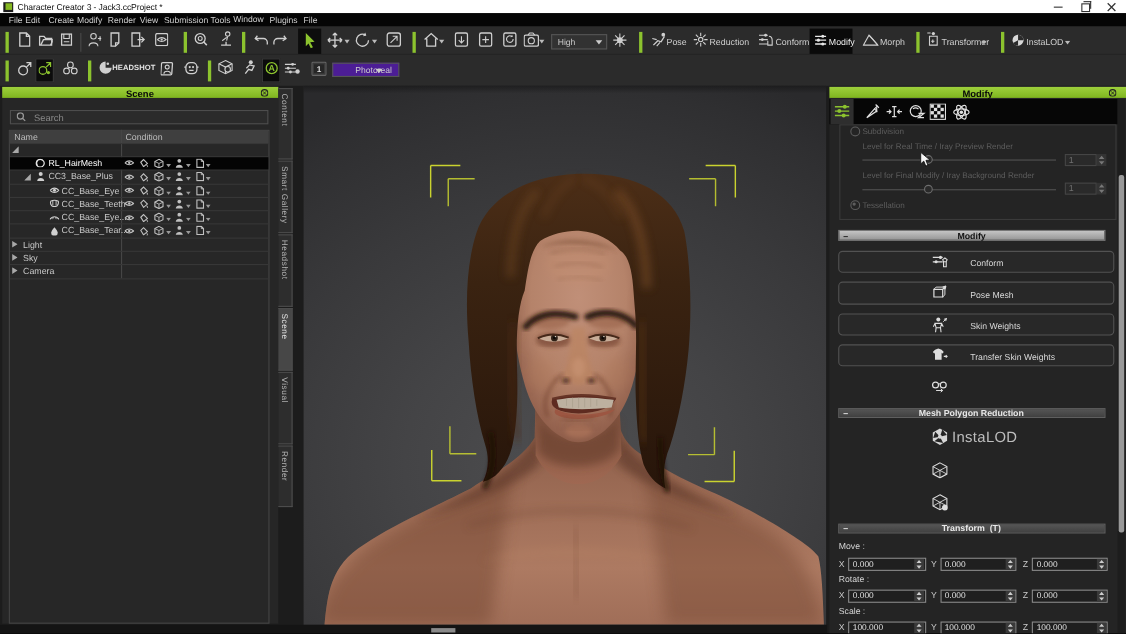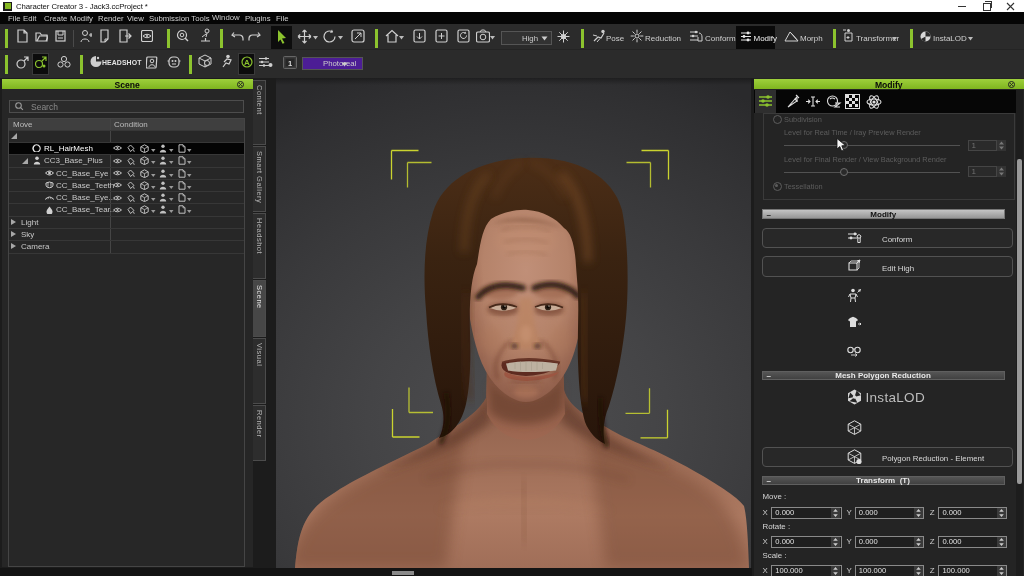--- a/index.html
+++ b/index.html
@@ -143,21 +143,21 @@
       <path d="M8.5,2.5 l0.8,2 l-2.2,0.4" fill="#cfcfcf"></path>
     </svg>
 <svg class="abs" style="left:476px;top:29px" width="14" height="14">
       <rect x="0.5" y="3" width="13" height="10" rx="1.5" fill="none" stroke="#cfcfcf" stroke-width="1.2"></rect>
       <path d="M4,3 l1.5,-2 h3 L10,3" fill="none" stroke="#cfcfcf" stroke-width="1"></path>
       <circle cx="7" cy="8" r="2.8" fill="none" stroke="#cfcfcf" stroke-width="1"></circle>
     </svg>
 <svg class="abs" style="left:490px;top:36px" width="6" height="4">
       <path d="M0,0 h5 l-2.5,3.5 z" fill="#bbb"></path>
     </svg>
-<div class="combo" style="left:501px;top:30.5px;width:51px;height:14.5px;line-height:13.5px;padding-left:20px;font-size:7.8px">High</div>
+<div class="combo" style="left:501px;top:30.5px;width:51px;height:14.5px;line-height:13.5px;padding-left:5px;font-size:7.8px">High</div>
 <svg class="abs" style="left:541px;top:36px" width="7" height="5">
       <path d="M0.5,0.5 h6 l-3,4 z" fill="#ccc"></path>
     </svg>
 <svg class="abs" style="left:557px;top:30px" width="13" height="13">
       <circle cx="6.5" cy="6.5" r="2.6" fill="#cfcfcf"></circle>
       <g stroke="#cfcfcf" stroke-width="1">
         <line x1="6.5" y1="6.5" x2="12.50" y2="6.50"></line>
         <line x1="6.5" y1="6.5" x2="10.74" y2="10.74"></line>
         <line x1="6.5" y1="6.5" x2="6.50" y2="12.50"></line>
         <line x1="6.5" y1="6.5" x2="2.26" y2="10.74"></line>
@@ -300,21 +300,21 @@
       <path d="M2,2 l3,3 M5,2 l-3,3" stroke="#222" stroke-width="0.8"></path>
     </svg>
 <div class="abs" style="left:9px;top:99.5px;width:235px;height:13px;background:#2b2b2b;border:1px solid #4d4d4d;box-sizing:border-box"></div>
 <svg class="abs" style="left:15px;top:102px" width="9" height="9">
       <circle cx="3.5" cy="3.5" r="2.8" fill="none" stroke="#9a9a9a" stroke-width="1.1"></circle>
       <path d="M5.7,5.7 l2.2,2.2" stroke="#9a9a9a" stroke-width="1.1"></path>
     </svg>
 <div class="abs" style="left:31px;top:101.5px;color:#8a8a8a;font-size:8.5px">Search</div>
 <div class="abs" style="left:7.5px;top:117.5px;width:237.5px;height:449px;border:1px solid #454545;box-sizing:border-box;background:#272727"></div>
 <div class="abs" style="left:8.5px;top:118.5px;width:235.5px;height:11px;background:#3f3f3f"></div>
-<div class="abs" style="left:13px;top:119.5px;color:#bdbdbd;font-size:8px">Move</div>
+<div class="abs" style="left:13px;top:119.5px;color:#bdbdbd;font-size:8px">Name</div>
 <div class="abs" style="left:114px;top:119.5px;color:#bdbdbd;font-size:8px">Condition</div>
 <div class="abs" style="left:110px;top:118px;width:1px;height:134.5px;background:#454545"></div>
 <div class="abs" style="left:8.5px;top:129.6px;width:235.5px;height:1px;background:#373737"></div>
 <div class="abs" style="left:8.5px;top:141.9px;width:235.5px;height:1px;background:#373737"></div>
 <div class="abs" style="left:8.5px;top:154.2px;width:235.5px;height:1px;background:#373737"></div>
 <div class="abs" style="left:8.5px;top:166.5px;width:235.5px;height:1px;background:#373737"></div>
 <div class="abs" style="left:8.5px;top:178.8px;width:235.5px;height:1px;background:#373737"></div>
 <div class="abs" style="left:8.5px;top:191.1px;width:235.5px;height:1px;background:#373737"></div>
 <div class="abs" style="left:8.5px;top:203.4px;width:235.5px;height:1px;background:#373737"></div>
 <div class="abs" style="left:8.5px;top:215.7px;width:235.5px;height:1px;background:#373737"></div>
@@ -729,21 +729,21 @@
 <div class="abs" style="left:19px;top:37px;width:7px;height:7px;border:1px solid #5d5d5d;border-radius:50%"></div>
 <div class="abs" style="left:30.5px;top:37px;color:#5d5d5d;font-size:7.4px">Subdivision</div>
 <div class="abs" style="left:30.5px;top:49.5px;color:#5d5d5d;font-size:7.4px">Level for Real Time / Iray Preview Render</div>
 <div class="abs" style="left:30.5px;top:67px;width:176px;height:1px;background:#525252"></div>
 <div class="abs" style="left:86.5px;top:63px;width:8px;height:8px;border:1.2px solid #6e6e6e;border-radius:50%;background:#2a2a2a;box-sizing:border-box"></div>
 <div class="abs" style="left:214px;top:61.5px;width:29px;height:11px;background:#2a2a2a;border:1px solid #454545;color:#707070;font-size:8px;line-height:10px;padding-left:3px;box-sizing:border-box">1</div>
 <svg class="abs" style="left:243.5px;top:61.5px" width="9" height="11">
         <rect x="0" y="0" width="9" height="11" fill="#333"></rect>
         <path d="M4.5,1.5 l2.5,3 h-5 z M4.5,9.5 l2.5,-3 h-5 z" fill="#777"></path>
       </svg>
-<div class="abs" style="left:30.5px;top:77px;color:#5d5d5d;font-size:7.4px">Level for Final Render / View Background Render</div>
+<div class="abs" style="left:30.5px;top:77px;color:#5d5d5d;font-size:7.4px">Level for Final Modify / Iray Background Render</div>
 <div class="abs" style="left:30.5px;top:93.5px;width:176px;height:1px;background:#525252"></div>
 <div class="abs" style="left:86.5px;top:89.5px;width:8px;height:8px;border:1.2px solid #6e6e6e;border-radius:50%;background:#2a2a2a;box-sizing:border-box"></div>
 <div class="abs" style="left:214px;top:88px;width:29px;height:11px;background:#2a2a2a;border:1px solid #454545;color:#707070;font-size:8px;line-height:10px;padding-left:3px;box-sizing:border-box">1</div>
 <svg class="abs" style="left:243.5px;top:88px" width="9" height="11">
         <rect x="0" y="0" width="9" height="11" fill="#333"></rect>
         <path d="M4.5,1.5 l2.5,3 h-5 z M4.5,9.5 l2.5,-3 h-5 z" fill="#777"></path>
       </svg>
 <div class="abs" style="left:19px;top:104px;width:7px;height:7px;border:1px solid #5d5d5d;border-radius:50%"></div>
 <div class="abs" style="left:21px;top:106px;width:3px;height:3px;background:#5d5d5d;border-radius:50%"></div>
 <div class="abs" style="left:30.5px;top:104px;color:#5d5d5d;font-size:7.4px">Tessellation</div>
@@ -754,32 +754,38 @@
 <div class="mbtn" style="top:149.8px">
         <div class="bt">Conform</div>
       </div>
 <svg class="abs" style="left:93.5px;top:152.8px" width="15" height="15">
         <path d="M1,3 h9 M1,7 h9" stroke="#ddd" stroke-width="1.1" fill="none"></path>
         <circle cx="8" cy="3" r="1.4" fill="#ddd"></circle>
         <circle cx="4" cy="7" r="1.4" fill="#ddd"></circle>
         <path d="M10,5 l2,-1.5 2,1.5 -0.8,2 h-2.4 z M10.8,7 v4.5 h2.4 V7" stroke="#ddd" stroke-width="1" fill="none"></path>
       </svg>
 <div class="mbtn" style="top:178px">
-        <div class="bt">Edit High</div>
+        <div class="bt">Pose Mesh</div>
       </div>
 <svg class="abs" style="left:93.5px;top:181px" width="15" height="15">
         <path d="M2,4 h8 v7 h-8 z" stroke="#ddd" stroke-width="1.1" fill="none"></path>
         <path d="M2,4 l2,-2 h8 v7 l-2,2 M12,2 l-2,2" stroke="#ddd" stroke-width="0.9" fill="none"></path>
         <path d="M13,1 l-3.5,3.5 m3.5,-3.5 l-1,3 m1,-3 l-3,1" stroke="#ddd" stroke-width="1" fill="none"></path>
       </svg>
+<div class="mbtn" style="top:206.5px">
+        <div class="bt">Skin Weights</div>
+      </div>
 <svg class="abs" style="left:93.5px;top:209.5px" width="15" height="15">
         <circle cx="6" cy="2.5" r="1.8" fill="#ddd"></circle>
         <path d="M3,6 h6 l-1,4 h-4 z M4,10 l-0.5,4 M8,10 l0.5,4 M3,6 l-1.5,3 M9,6 l1.5,3" stroke="#ddd" stroke-width="1" fill="none"></path>
         <path d="M13.5,1.5 l-3,3 m3,-3 l-0.8,2.4 m0.8,-2.4 l-2.4,0.8" stroke="#ddd" stroke-width="0.9" fill="none"></path>
       </svg>
+<div class="mbtn" style="top:234.8px">
+        <div class="bt">Transfer Skin Weights</div>
+      </div>
 <svg class="abs" style="left:93.5px;top:237.8px" width="15" height="15">
         <path d="M3,2 L6,0.8 L9,2 L11,4 L9.5,5.5 L9,4.5 V11 H3 V4.5 L2.5,5.5 L1,4 Z" fill="#ddd"></path>
         <path d="M11,8 h3 m-1.2,-1.2 l1.2,1.2 l-1.2,1.2" stroke="#ddd" stroke-width="1" fill="none"></path>
       </svg>
 <svg class="abs" style="left:93.5px;top:265.8px" width="15" height="15">
         <circle cx="3.5" cy="6" r="2.7" stroke="#ddd" stroke-width="1.1" fill="none"></circle>
         <circle cx="10.5" cy="6" r="2.7" stroke="#ddd" stroke-width="1.1" fill="none"></circle>
         <path d="M6.2,5.2 q0.8,-0.8 1.6,0" stroke="#ddd" stroke-width="1" fill="none"></path>
         <path d="M4,11 h6 m-1.8,-1.5 l1.8,1.5 l-1.8,1.5" stroke="#ddd" stroke-width="0.9" fill="none"></path>
       </svg>
@@ -789,23 +795,20 @@
         <path d="M7.5,8 L7.5,1 L13,4.5 Z" fill="#242424" transform="rotate(18 7.5 8)"></path>
         <path d="M7.5,8 L2,5 L2,11 Z" fill="#242424" transform="rotate(18 7.5 8)"></path>
         <path d="M7.5,8 L12,12.5 L4,13.5 Z" fill="#242424" transform="rotate(18 7.5 8)"></path>
         <circle cx="7.5" cy="8" r="1.8" fill="#d6d6d6"></circle>
       </svg>
 <div class="abs" style="left:112px;top:312px;color:#bdbdbd;font-size:13.5px;letter-spacing:0.3px">InstaLOD</div>
 <svg class="abs" style="left:93.5px;top:341.8px" width="15" height="15.5">
         <path d="M7.5,0.8 L13.8,4.2 V11 L7.5,14.4 L1.2,11 V4.2 Z" stroke="#ddd" stroke-width="1" fill="none"></path>
         <path d="M1.2,4.2 L7.5,7.6 L13.8,4.2 M7.5,7.6 V14.4 M1.2,11 L7.5,7.6 M13.8,11 L7.5,7.6" stroke="#ddd" stroke-width="0.8" fill="none"></path>
       </svg>
-<div class="mbtn" style="top:368.5px">
-        <div class="bt">Polygon Reduction - Element</div>
-      </div>
 <svg class="abs" style="left:93.5px;top:371px" width="15" height="15.5">
         <path d="M7.5,0.8 L13.8,4.2 V11 L7.5,14.4 L1.2,11 V4.2 Z" stroke="#ddd" stroke-width="1" fill="none"></path>
         <path d="M1.2,4.2 L7.5,7.6 L13.8,4.2 M7.5,7.6 V14.4 M1.2,11 L7.5,7.6 M13.8,11 L7.5,7.6" stroke="#ddd" stroke-width="0.8" fill="none"></path>
         <circle cx="12" cy="12.5" r="2.6" fill="#ddd"></circle>
       </svg>
 <div class="secbar" style="top:397.5px"><span style="position:absolute;left:4px;top:0.5px">–</span><span style="position:relative;top:0.5px">Transform&nbsp;&nbsp;(T)</span></div>
 <div class="abs" style="left:9px;top:414px;color:#d6d6d6;font-size:7.9px">Move :</div>
 <div class="xyz" style="left:9px;top:430.3px">X</div>
 <div class="spinbox" style="left:17.8px;top:428.8px;width:70.4px">0.000</div>
 <svg class="abs" style="left:77.7px;top:429.8px" width="9" height="10">

